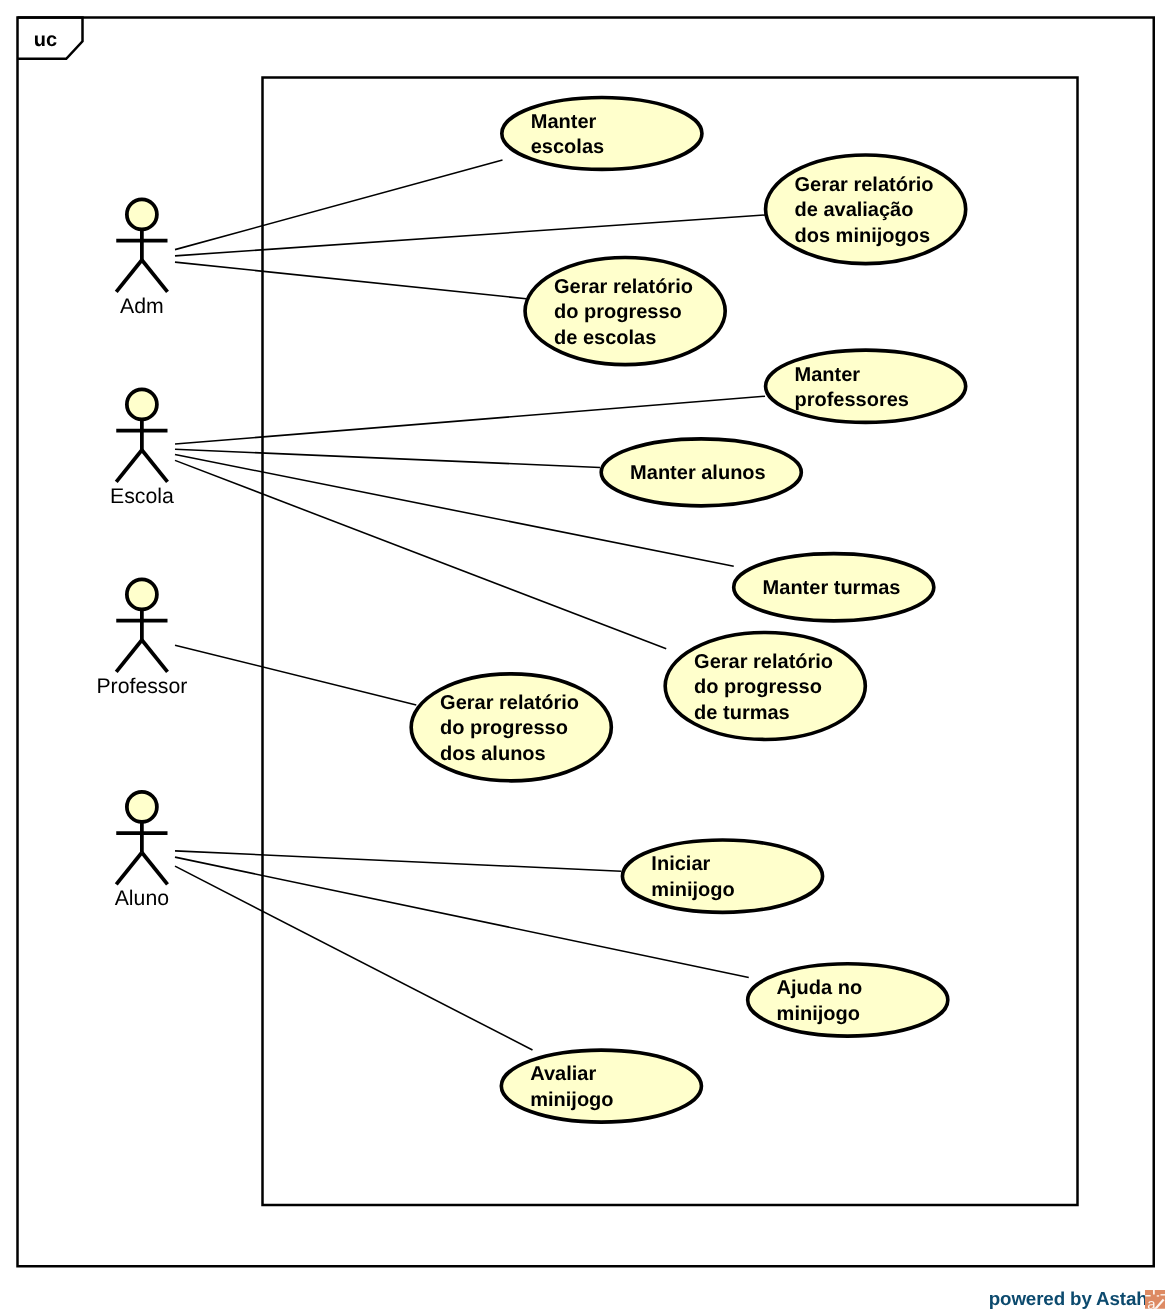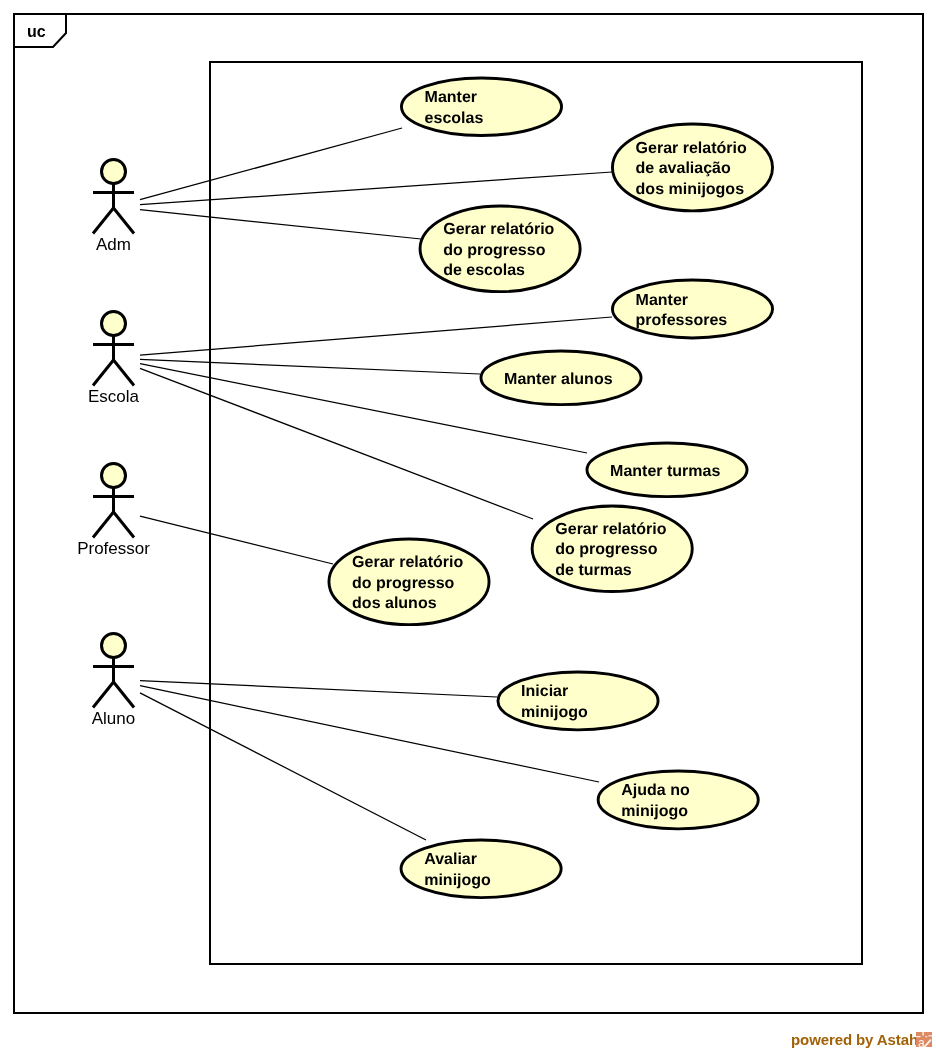--- a/index.html
+++ b/index.html
@@ -20,21 +20,21 @@
   .actor-line { stroke:#000; stroke-width:3; fill:none; stroke-linecap:butt; }
   .actor-head { fill:#ffffcc; stroke:#000; stroke-width:3; }
   .actor-label{ font-family:"Liberation Sans", sans-serif; font-size:17px; fill:#000; text-anchor:middle; }
   .frame-label{ font-family:"Liberation Sans", sans-serif; font-size:16px; font-weight:bold; fill:#000; }
   #watermark  { position:absolute; left:0; top:0; width:936px; height:1052px; }
   #wm-label   { position:absolute; left:791px; top:1031px;
                 font-family:"Liberation Sans", sans-serif; font-size:15px; font-weight:bold;
                 color:#b6b6b6; letter-spacing:-0.1px; line-height:17px; white-space:nowrap; }
   #wm-logo    { position:absolute; left:916px; top:1032px; width:16px; height:15.4px; display:block; }
 </style>
-<style>.uc-ellipse{fill:#ffffcc;stroke:#000000}.actor-head{fill:#ffffcc;stroke:#000000}.actor-line,.frame-line,.box-line,.assoc{stroke:#000000}.uc-text,.actor-label,.frame-label{fill:#000000}#stage{background:#ffffff}#wm-label{color:#a16207}#wm-logo .logo-bg{fill:#dd8a63}</style></head>
+<style>.uc-ellipse{fill:#ffffcc;stroke:#000000}.actor-head{fill:#ffffcc;stroke:#000000}.actor-line,.frame-line,.box-line,.assoc{stroke:#000000}.uc-text,.actor-label,.frame-label{fill:#000000}#stage{background:#ffffff}#wm-label{color:#0c4a6e}#wm-logo .logo-bg{fill:#dd8a63}</style></head>
 <body>
 
 <div id="stage">
   <svg id="diagram" width="936" height="1052" viewBox="0 0 936 1052">
     <g id="frame-group">
         <path d="M 14 47 L 14 1013 L 923 1013 L 923 14 L 14 14 Z" class="frame-line"></path>
         <path d="M 14 14 L 66 14 L 66 33 L 53 47 L 14 47" class="frame-line"></path>
         <text x="27" y="37" class="frame-label">uc</text>
         <rect x="210" y="62" width="652" height="902" class="box-line"></rect>
       </g>

